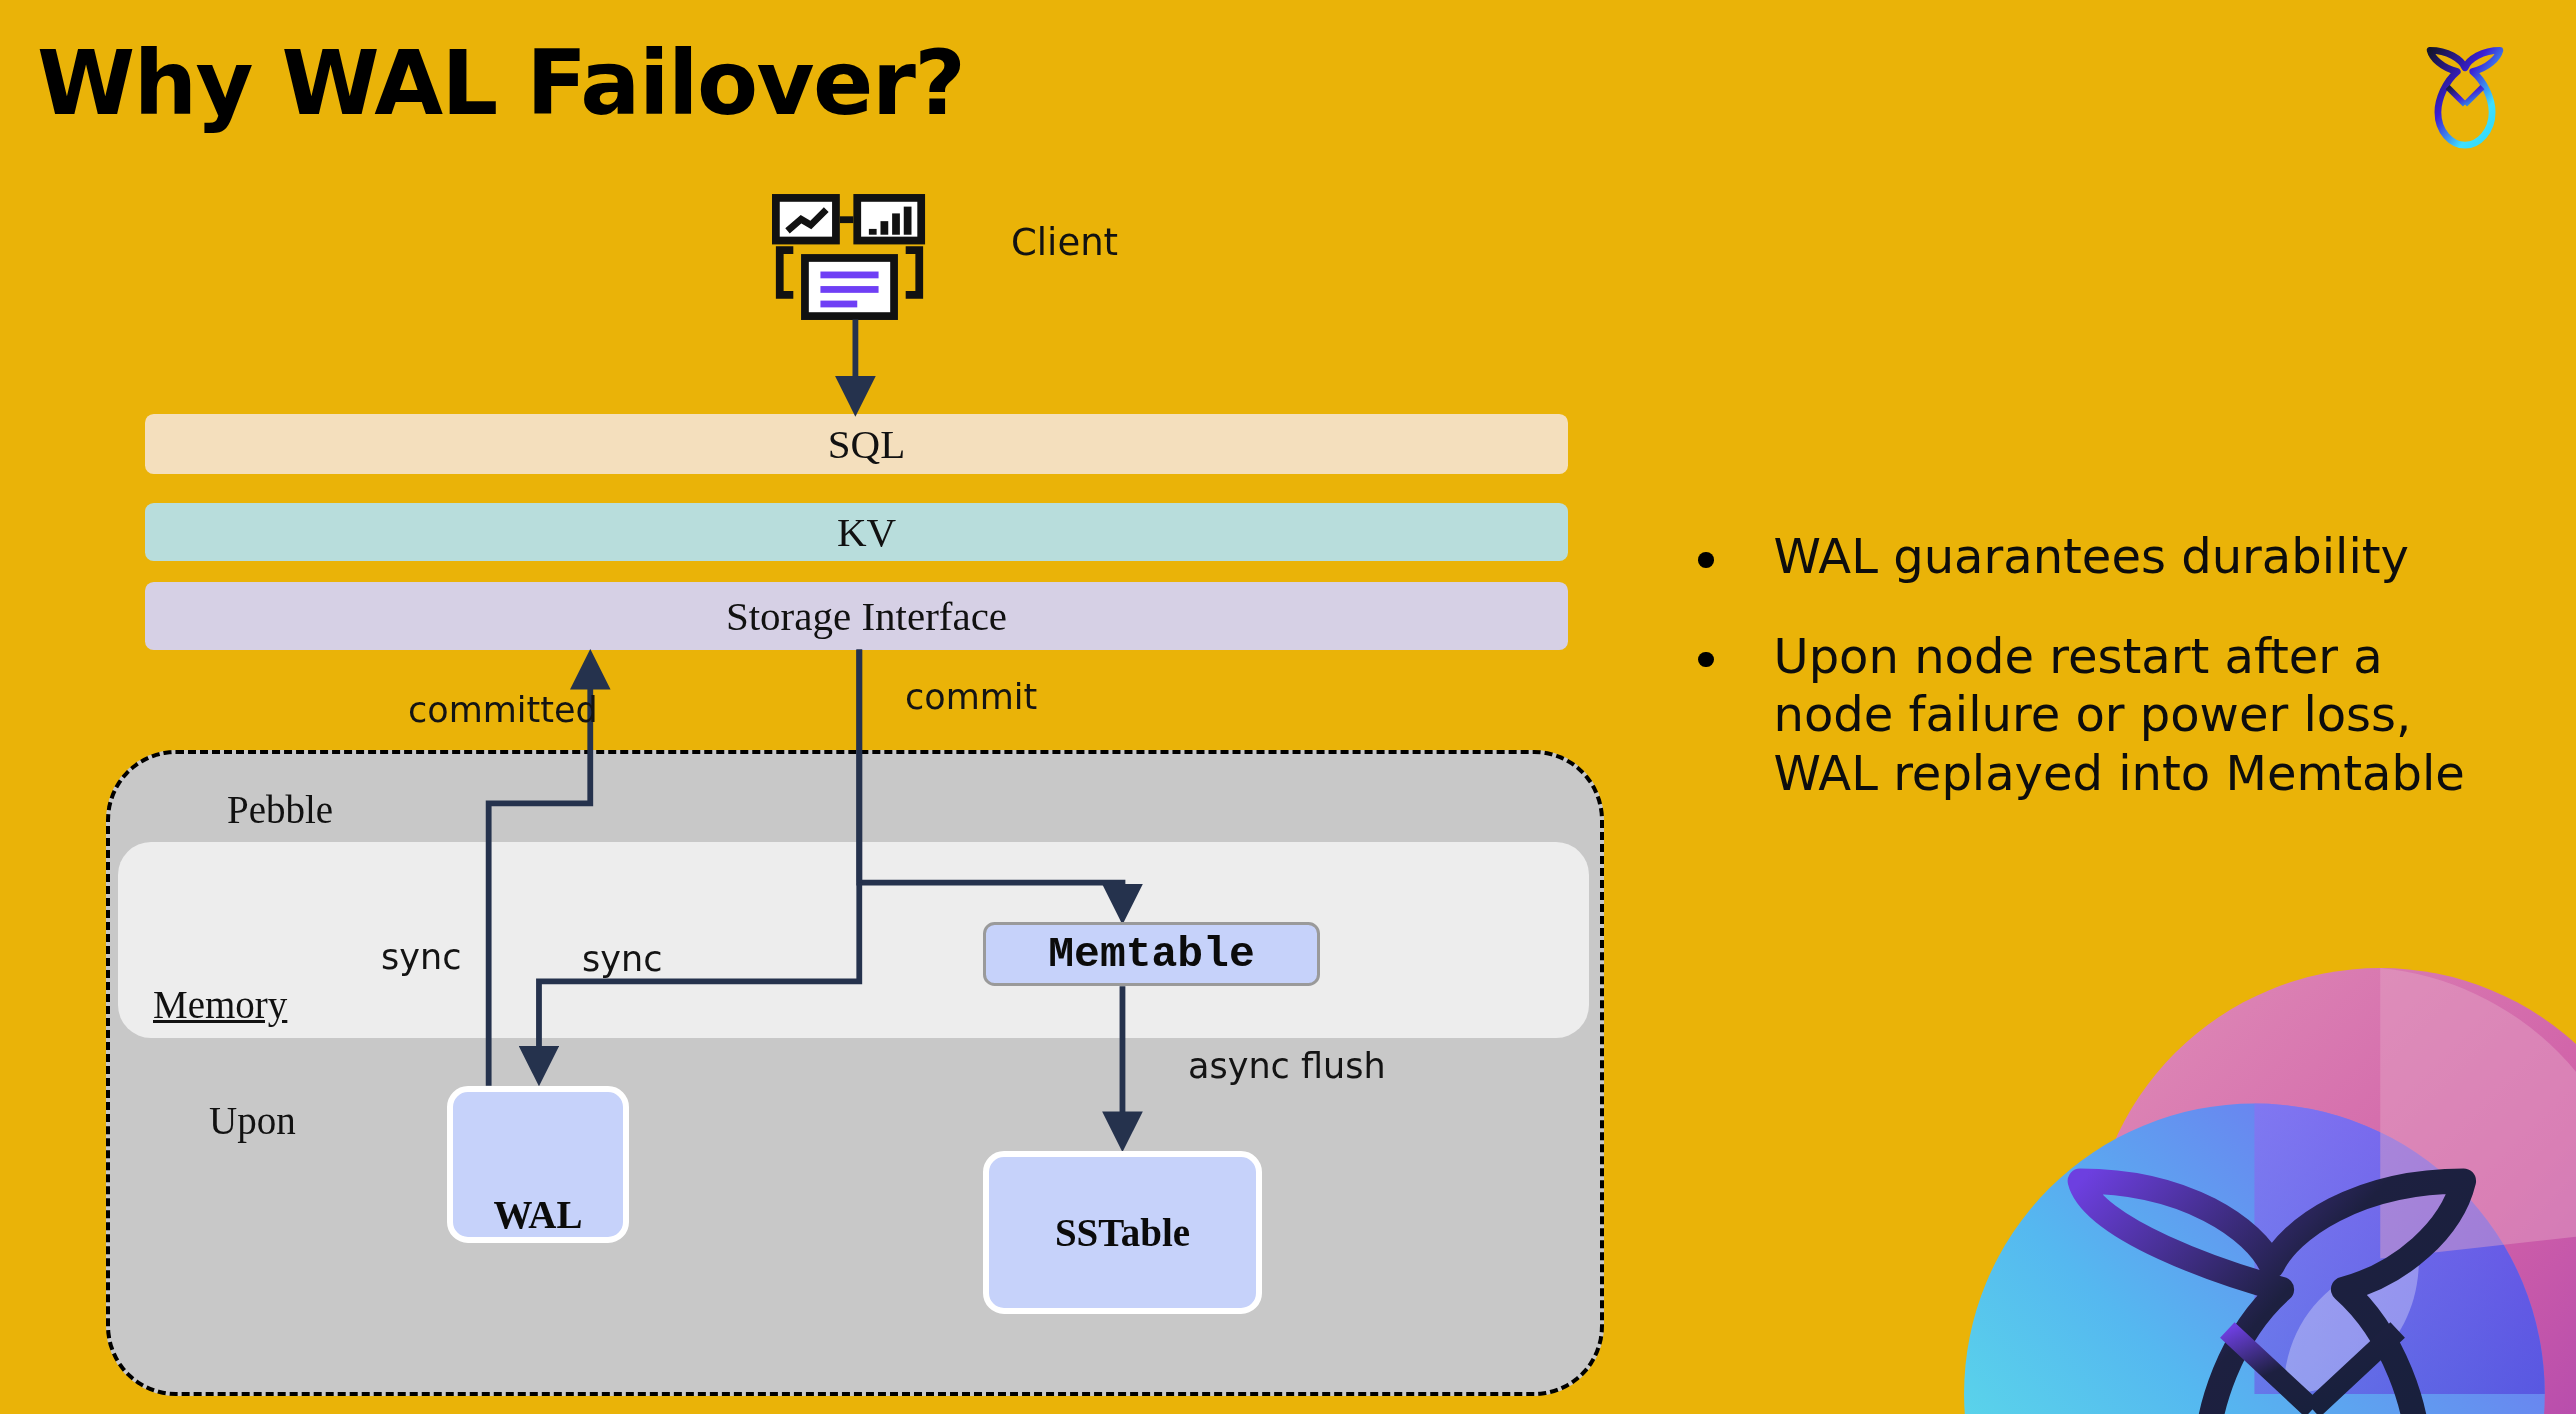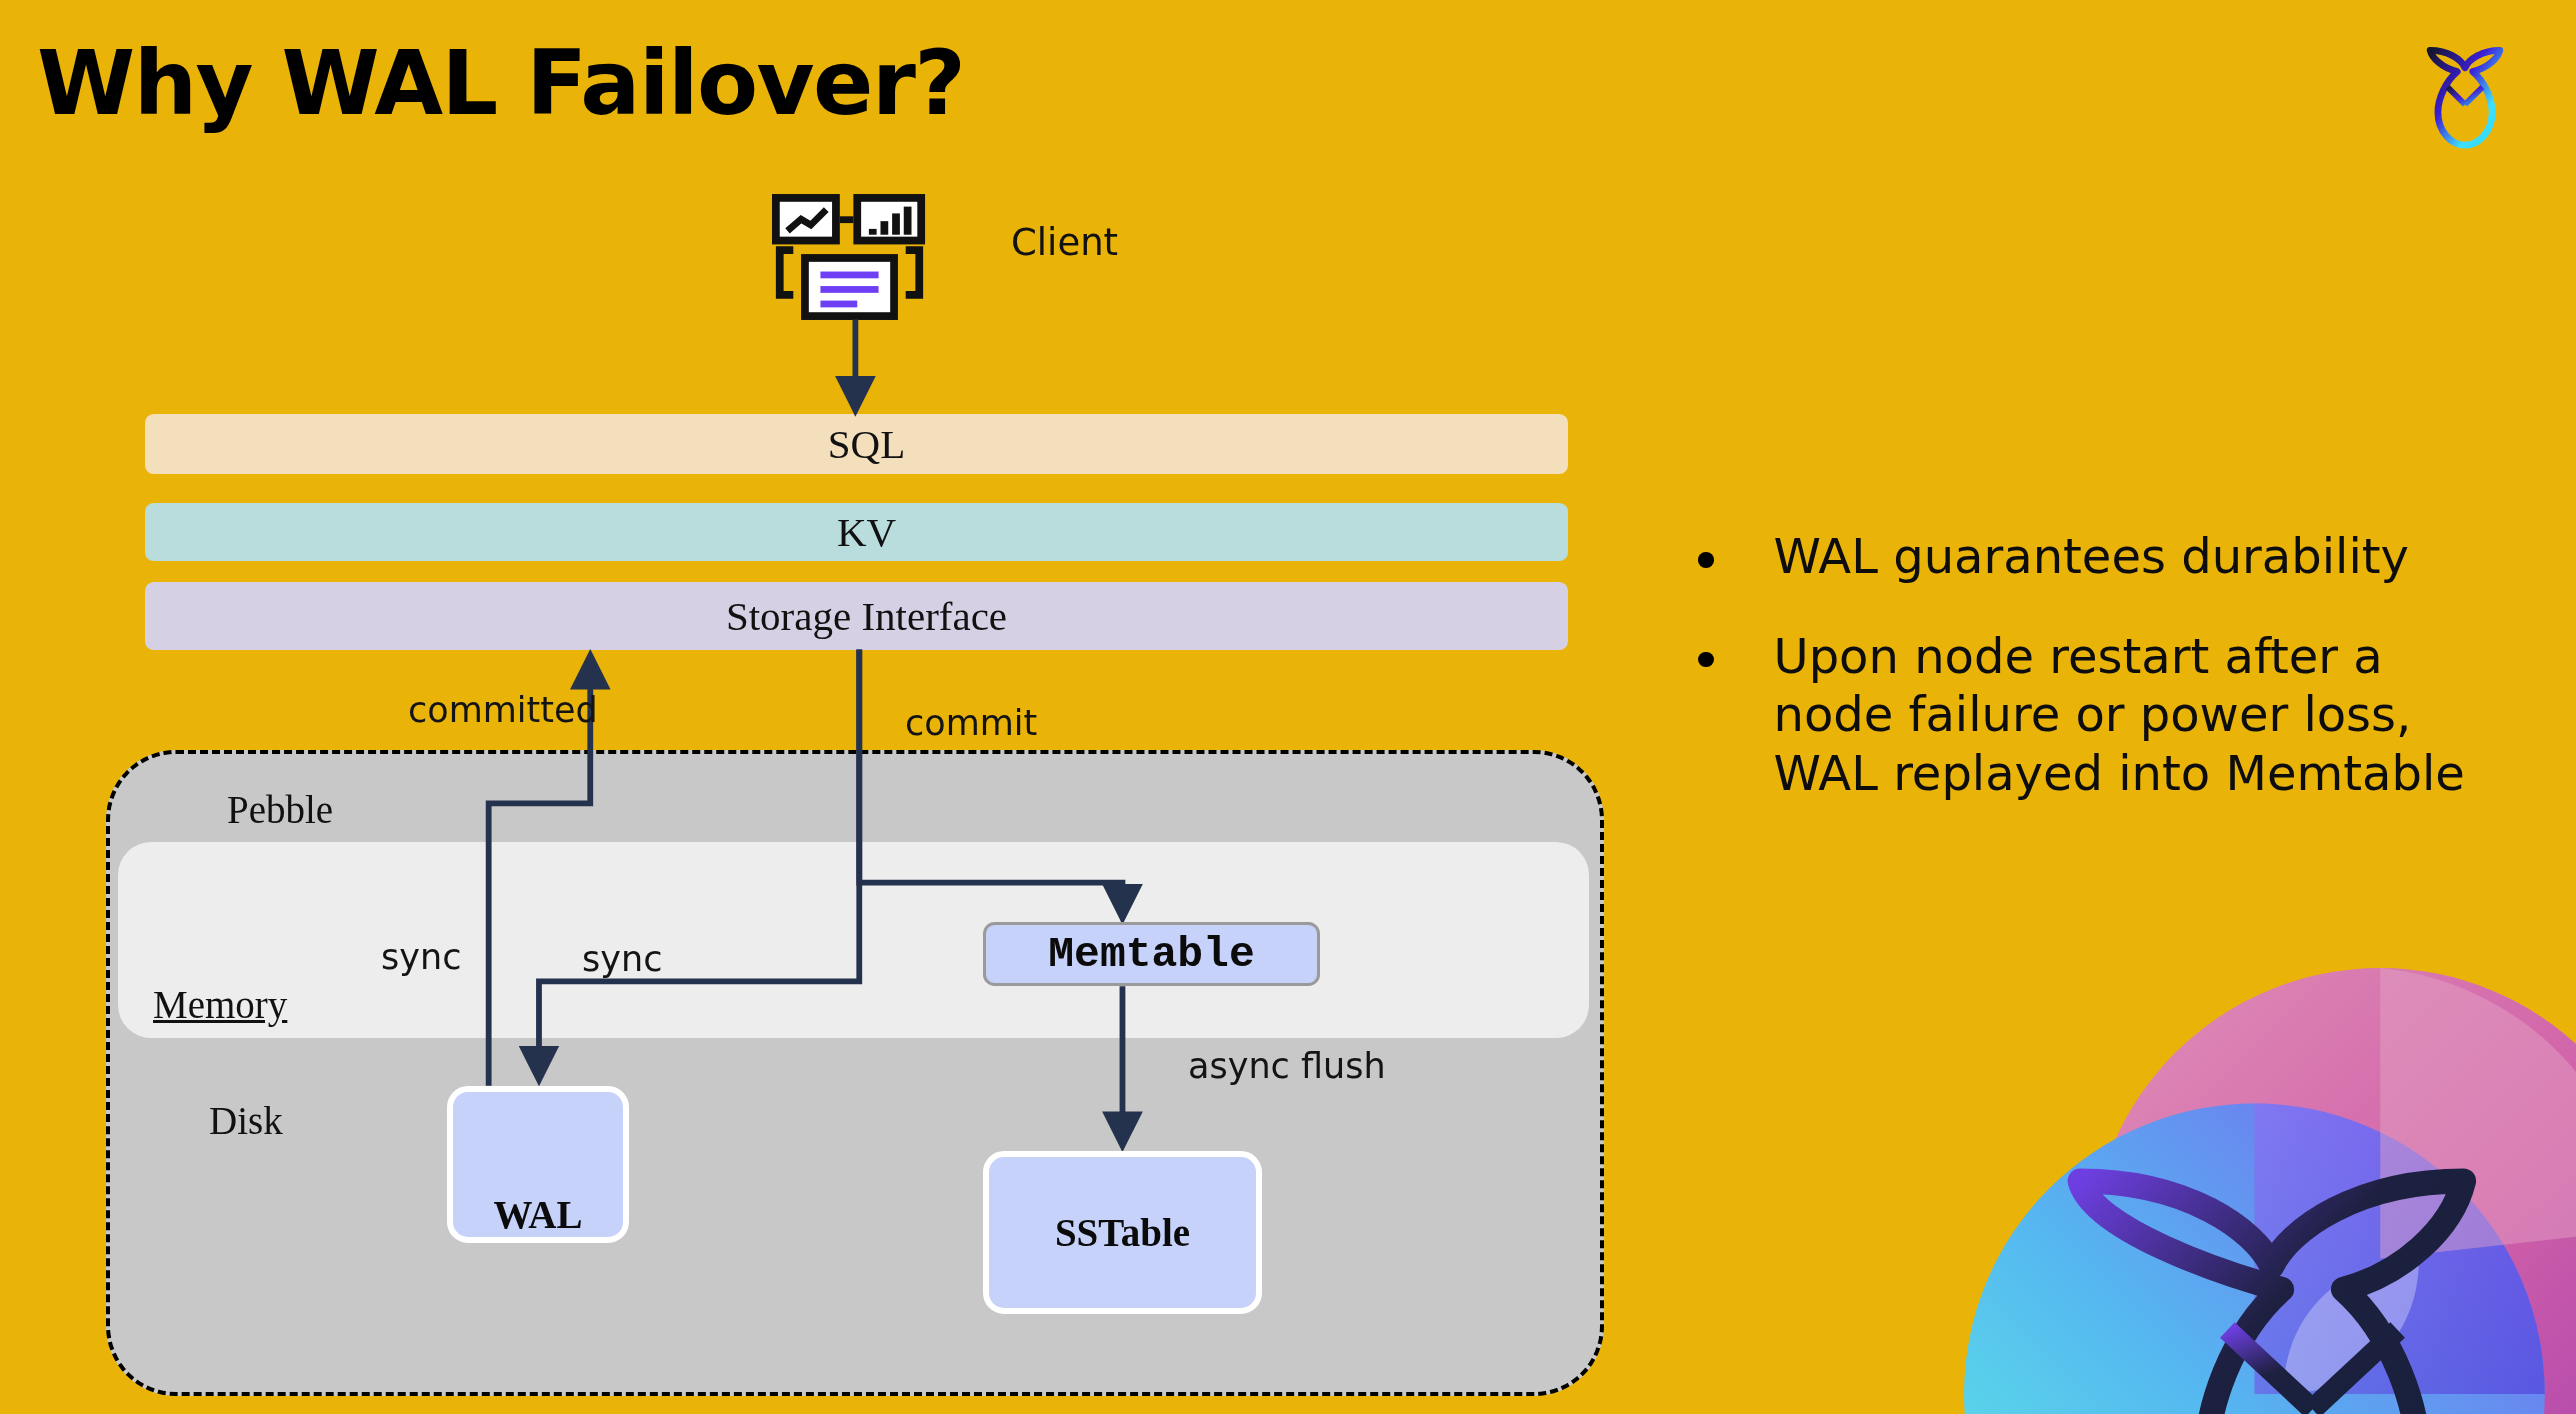--- a/index.html
+++ b/index.html
@@ -129,21 +129,21 @@
 
   
   .edge-label {
     position: absolute;
     font-family: "DejaVu Sans", sans-serif;
     font-size: 35px;
     color: #141414;
     white-space: nowrap;
   }
   .lbl-committed   { left: 408px;  top: 690px; }
-  .lbl-commit      { left: 905px;  top: 703px; }
+  .lbl-commit      { left: 905px;  top: 677px; }
   .lbl-sync-left   { left: 381px;  top: 937px; }
   .lbl-sync-right  { left: 582px;  top: 939px; }
   .lbl-asyncflush  { left: 1188px; top: 1046px; }
 
   
   .edges { position: absolute; left: 0; top: 0; width: 1645px; height: 1415px; }
 
   
   .bullets { position: absolute; left: 1698px; top: 527px; width: 803px; }
   .bullet-row { display: flex; align-items: flex-start; margin-bottom: 41px; }
@@ -265,21 +265,21 @@
     </div>
     <div class="layer-bar layer-storage">
       <span>Storage Interface</span>
     </div>
 
     <div class="pebble-container"></div>
     <div class="memory-region"></div>
 
     <div class="region-label label-pebble">Pebble</div>
     <div class="region-label label-memory">Memory</div>
-    <div class="region-label label-disk">Disk</div>
+    <div class="region-label label-disk">Upon</div>
 
     <svg class="edges" viewBox="0 0 1700 1462" width="1645" height="1415">
       <defs>
         <marker id="arrow" viewBox="0 0 12 12" refX="9" refY="6" markerWidth="7" markerHeight="7" orient="auto-start-reverse">
           <path d="M 0 0 L 12 6 L 0 12 z" fill="#25324d"></path>
         </marker>
       </defs>
 
       <path d="M884,330 L884,420" stroke="#25324d" stroke-width="6" fill="none" marker-end="url(#arrow)"></path>
 

